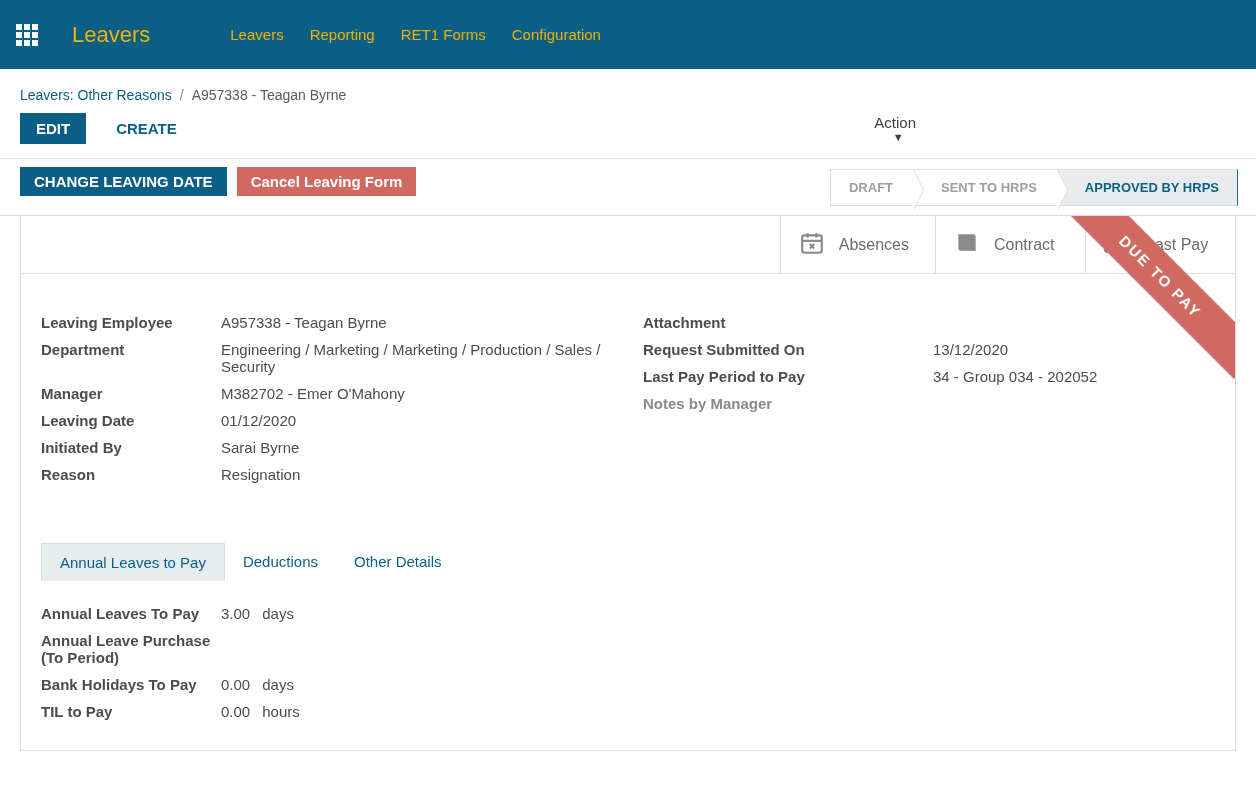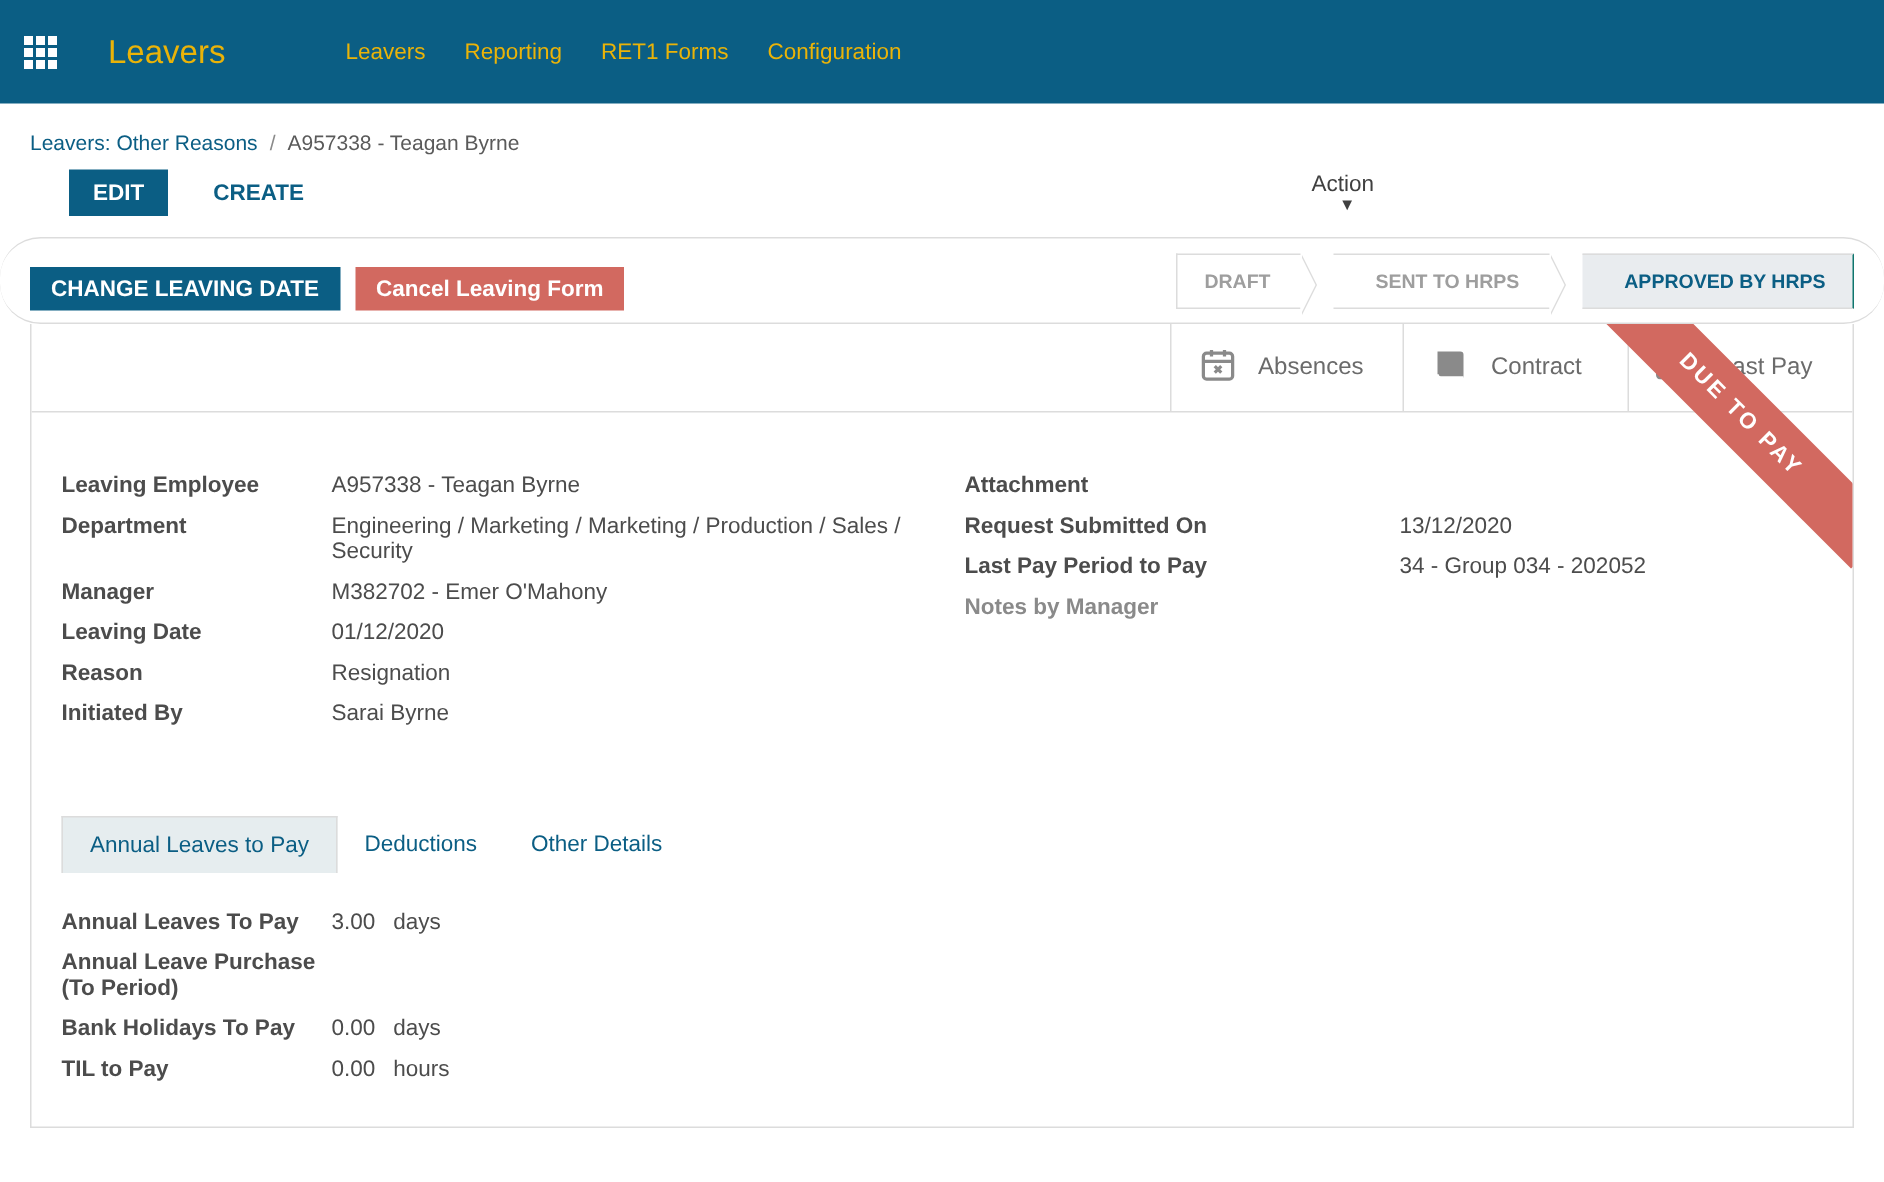--- a/index.html
+++ b/index.html
@@ -53,46 +53,44 @@
     padding: 6px 20px 14px 20px;
   }
   .btn {
     font-size: 15px;
     font-weight: 700;
     padding: 7px 16px;
     cursor: pointer;
     border: none;
     display: inline-block;
   }
-  .btn-edit { background:#0b5e84; color:#fff;margin-left:26px; }
+  .btn-edit { background:#0b5e84; color:#fff; }
   .btn-create { color:#0b5e84; background:transparent; margin-left:14px; }
   .spacer { flex:1; }
   .action-dd { color:#404040; font-weight:500; cursor:pointer; display:flex; align-items:center;flex-direction:column; }
   .caret { margin-left:6px; font-size:11px; }
   
   .status-bar {
     border-top: 1px solid #dcdcdc;
     border-bottom: 1px solid #dcdcdc;
     background: #fff;
     display: flex;
-    align-items: flex-end;
-    padding: 8px 0 8px 20px;
+    align-items: flex-start;
+    padding: 8px 12px 8px 20px;
     position: relative;
-    border-radius: 27px;
   }
   .btn-change { background:#0b5e84; color:#fff; font-weight:700; padding:6px 14px; }
   .btn-cancel { background:#d26960; color:#fff; font-weight:600; padding:6px 14px; margin-left:10px; }
   
   .stages {
     margin-left: auto;
     display: flex;
     align-items: center;
     height: 40px;
-    margin-right: 20px;
-    gap: 22px;
+    margin-right: 6px;
   }
   .stage {
     position: relative;
     padding: 10px 20px 10px 28px;
     border-top: 1px solid #dcdcdc;
     border-bottom: 1px solid #dcdcdc;
     color: #9e9e9e;
     font-weight:700;
     font-size:13px;
     background:#fff;
@@ -299,26 +297,26 @@
       </div>
       <div class="row">
         <div class="lbl">Manager</div>
         <div class="val">M382702 - Emer O'Mahony</div>
       </div>
       <div class="row">
         <div class="lbl">Leaving Date</div>
         <div class="val">01/12/2020</div>
       </div>
       <div class="row">
+        <div class="lbl">Initiated By</div>
+        <div class="val">Sarai Byrne</div>
+      </div>
+      <div class="row">
         <div class="lbl">Reason</div>
         <div class="val">Resignation</div>
-      </div>
-      <div class="row">
-        <div class="lbl">Initiated By</div>
-        <div class="val">Sarai Byrne</div>
       </div>
     </div>
     <div class="col">
       <div class="row">
         <div class="lbl">Attachment</div>
         <div class="val"></div>
       </div>
       <div class="row">
         <div class="lbl" style="width:290px;">Request Submitted On</div>
         <div class="val">13/12/2020</div>

